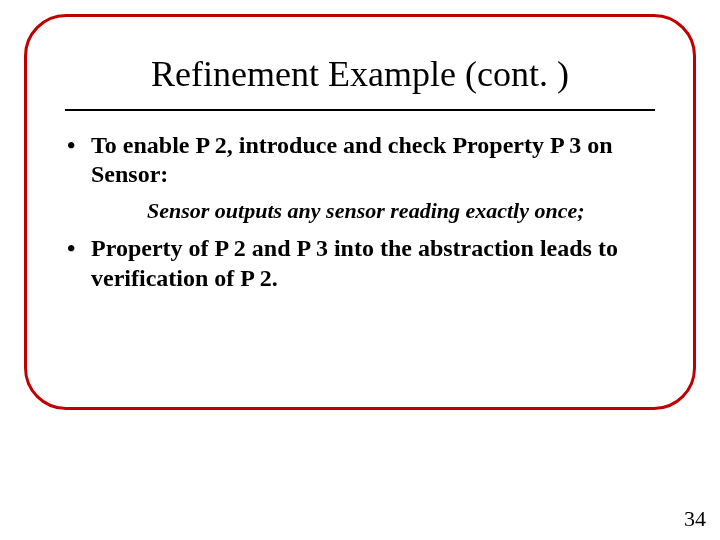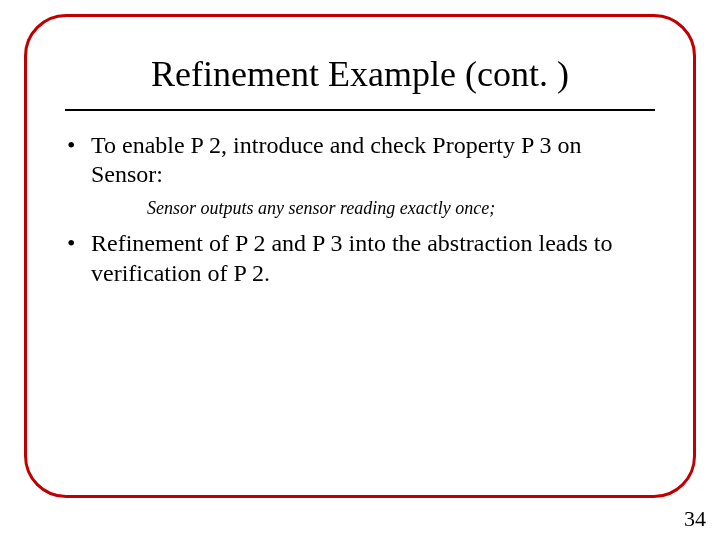--- a/index.html
+++ b/index.html
@@ -4,21 +4,21 @@
 <style>
   * { box-sizing: border-box; margin: 0; padding: 0; }
   html, body { width: 720px; height: 540px; overflow: hidden; background: #fff; }
   body { font-family: "Times New Roman", Times, serif; color: #000; position: relative; }
 
   .slide-frame {
     position: absolute;
     left: 24px;
     top: 14px;
     width: 672px;
-    height: 484px;
+    height: 396px;
     border: 3px solid #c00000;
     border-radius: 42px;
     padding: 32px 36px 28px 36px;
   }
 
   .title {
     font-size: 36px;
     text-align: center;
     font-weight: 400;
     margin-top: 4px;
@@ -34,33 +34,34 @@
     list-style: none;
     padding-left: 0;
     font-size: 24px;
     line-height: 1.22;
   }
 
   .bullets > li {
     position: relative;
     padding-left: 28px;
     margin-bottom: 6px;
+    font-weight: bold;
   }
 
   .bullets > li::before {
     content: "•";
     position: absolute;
     left: 4px;
     top: 0;
     font-size: 24px;
   }
 
   .quote-block {
     font-style: italic;
-    font-size: 18px;
+    font-size: 22px;
     line-height: 1.22;
     margin: 8px 0 10px 56px;
     padding-right: 20px;
   }
 
   .page-number {
     position: absolute;
     right: 14px;
     bottom: 8px;
     font-size: 22px;
@@ -80,20 +81,20 @@
     <li>
       <span>To enable </span><span>P 2</span><span>, introduce and check </span><span>Property P 3</span><span> on Sensor:</span>
 
       <div class="quote-block">
         <div>Sensor outputs any sensor reading exactly once;</div>
       </div>
     </li>
 
 
     <li>
-      <span>Refinement of </span><span>P 2</span><span> and </span><span>P 3</span><span> into the abstraction leads to verification of </span><span>P 2</span><span>.</span>
+      <span>Property of </span><span>P 2</span><span> and </span><span>P 3</span><span> into the abstraction leads to verification of </span><span>P 2</span><span>.</span>
     </li>
 
   </ul>
 
 </div>
 
 <div class="page-number">34</div>
 
 </body></html>

